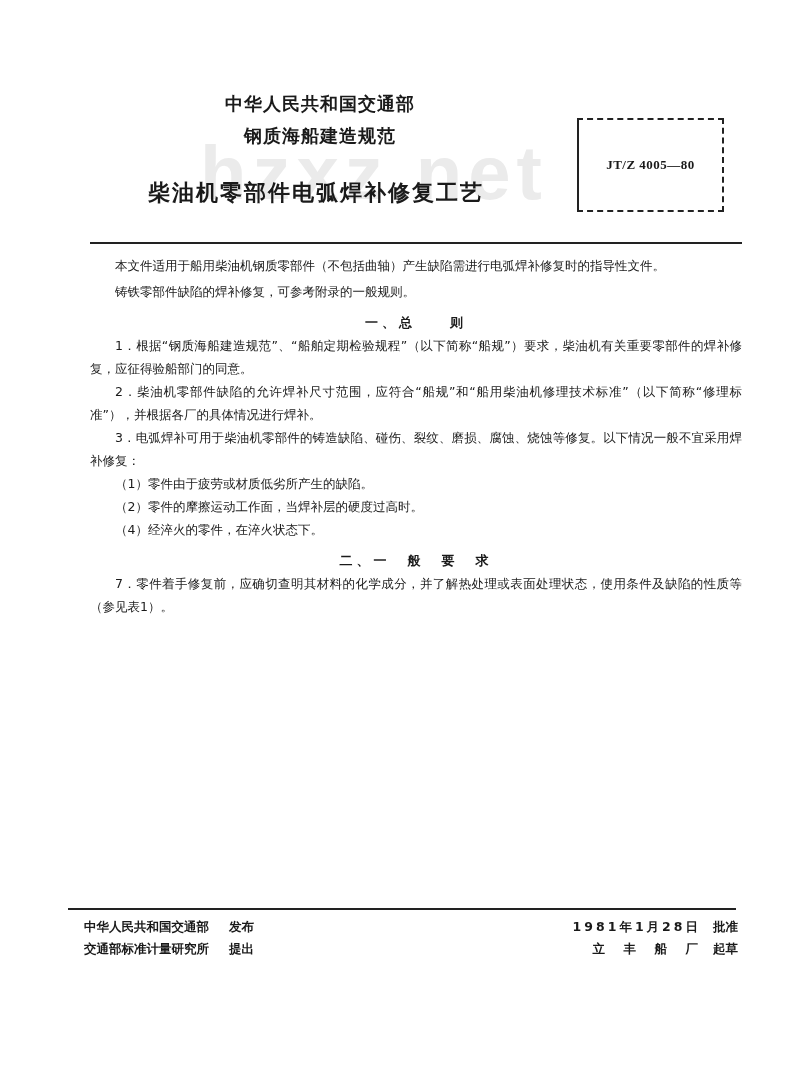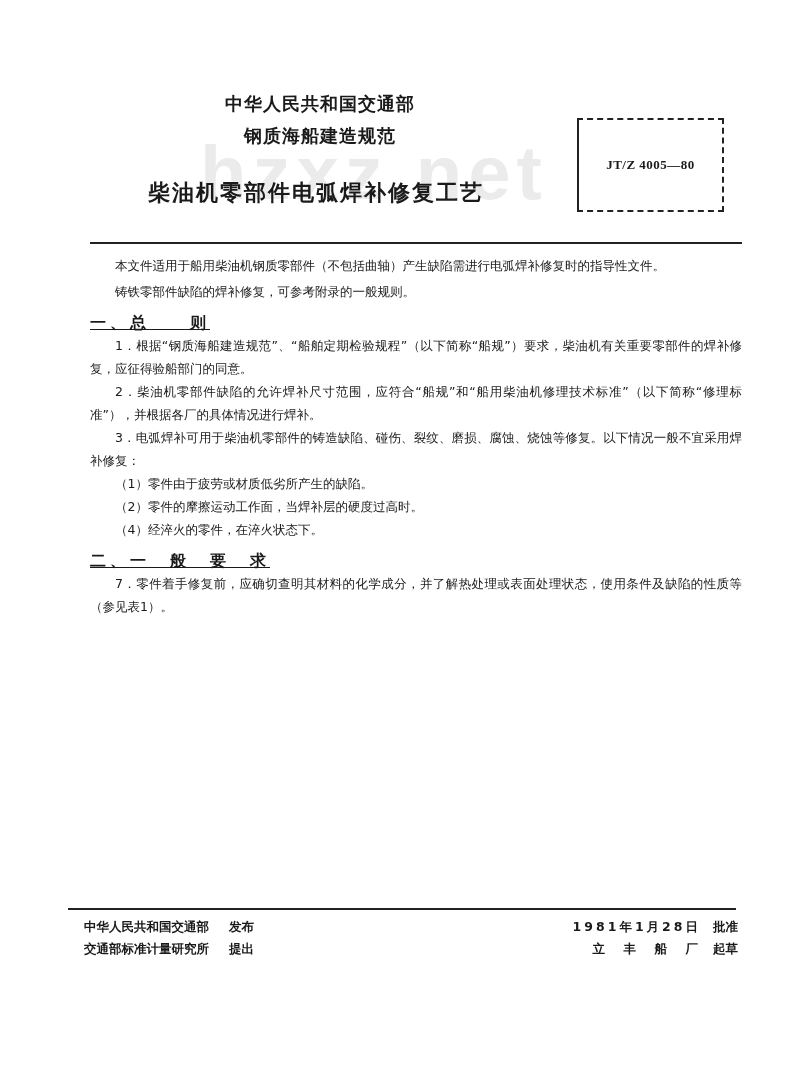--- a/index.html
+++ b/index.html
@@ -81,24 +81,24 @@
       margin: 0;
       text-indent: 2em;
       text-align: justify;
     }
     .para.sub {
       text-indent: 0;
       padding-left: 2em;
     }
     .section-heading {
       margin: 0;
+      text-align: center;
       font-weight: bold;
-      font-size: 16px;
+      font-size: 13px;
       letter-spacing: 4px;
-      text-decoration: underline;
     }
     .gap-s { height: 3px; }
     .gap-m { height: 8px; }
     .bottom-rule {
       left: 68px; top: 908px;
       width: 668px; height: 2px;
       background: #222;
     }
     .footer-left {
       left: 84px; top: 916px;

